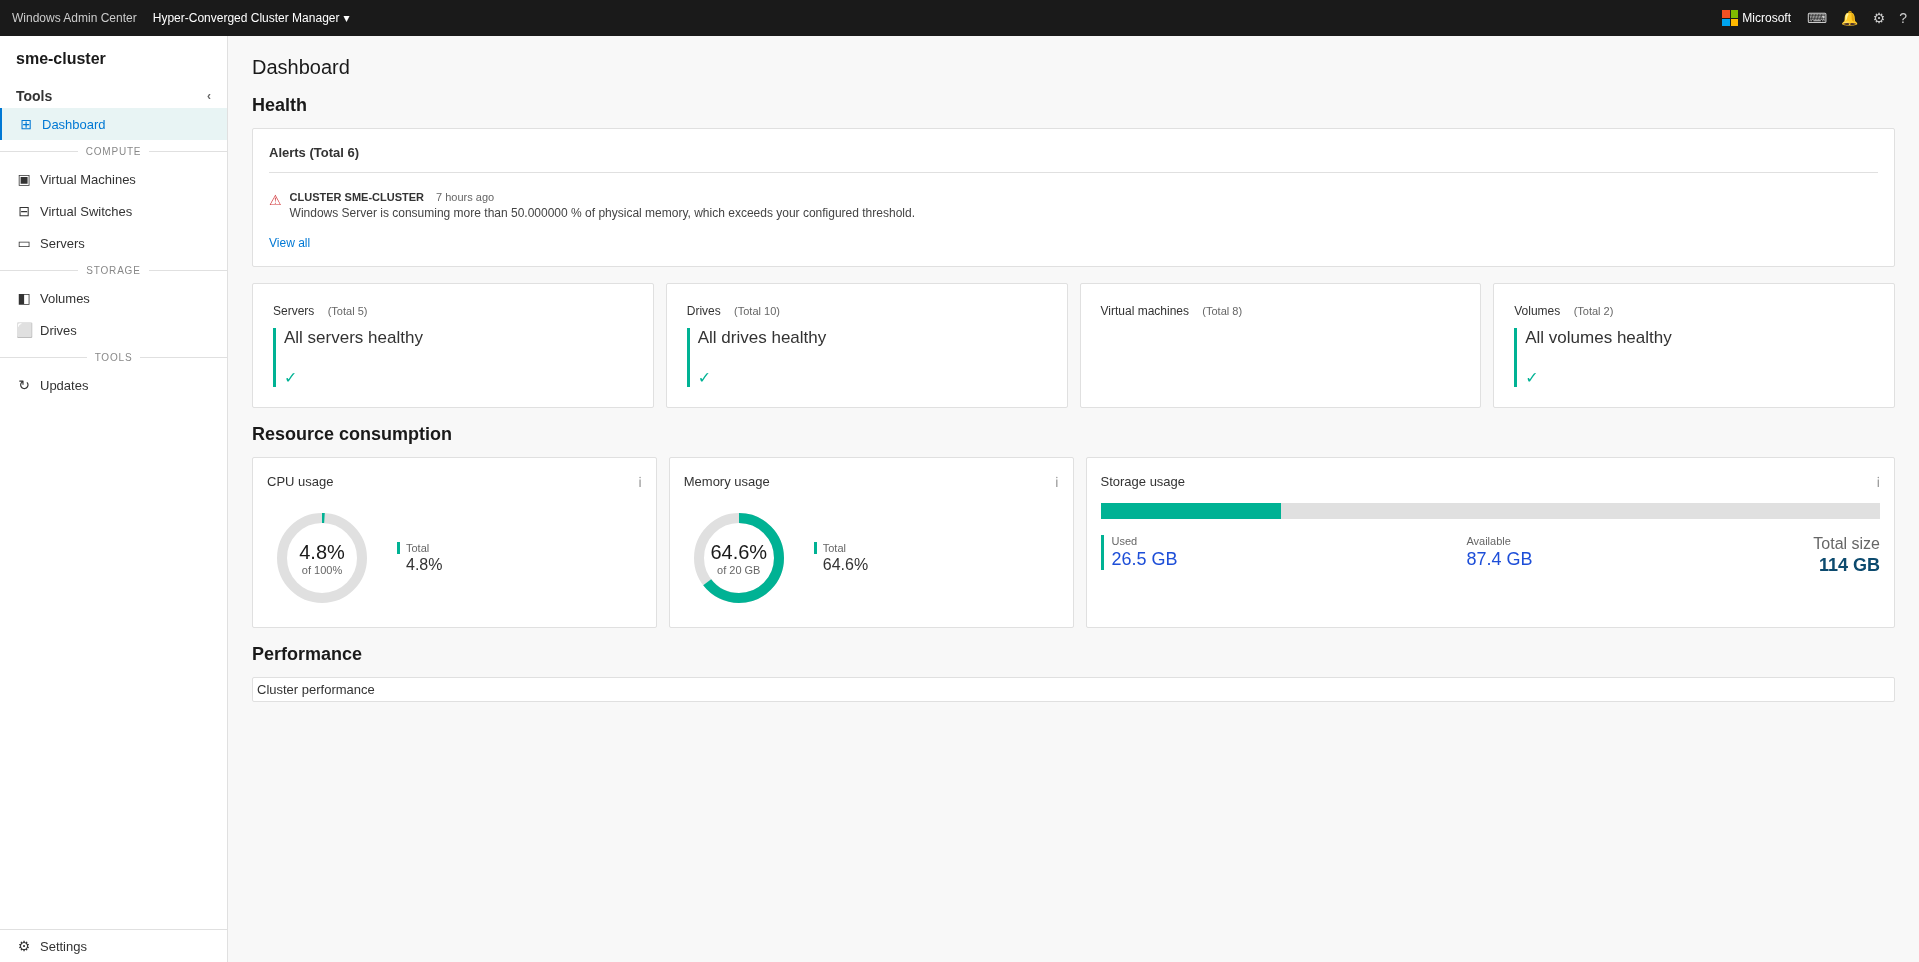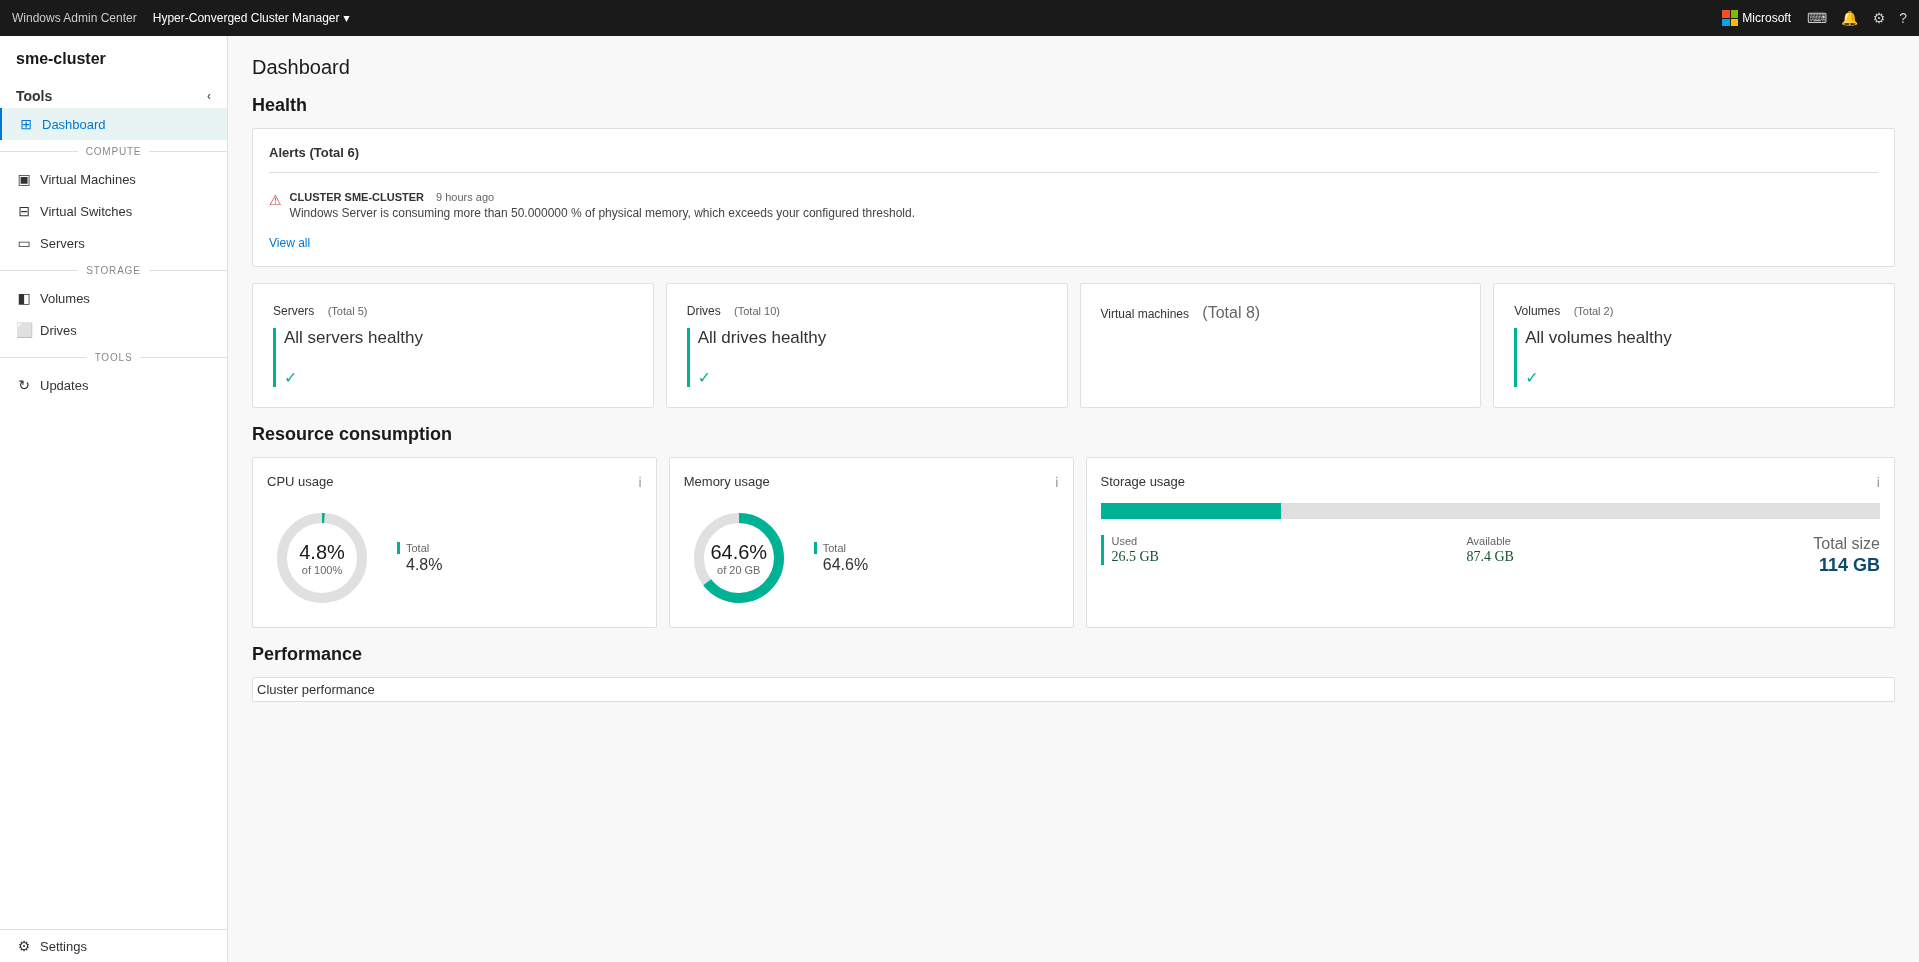--- a/index.html
+++ b/index.html
@@ -109,21 +109,21 @@
     .legend-total-value { font-size: 16px; font-weight: 300; padding-left: 9px; }
 
     
     .storage-bar-container { margin: 10px 0 16px; }
     .storage-bar { height: 16px; background: #e0e0e0; border-radius: 0; position: relative; overflow: hidden; }
     .storage-bar-fill { height: 100%; background: #00b294; }
     .storage-stats { display: flex; align-items: flex-start; gap: 0; margin-top: 8px; }
     .storage-stat { flex: 1; border-left: 3px solid #e0e0e0; padding-left: 8px; }
     .storage-stat:first-child { border-left: 3px solid #00b294; }
     .storage-stat-label { font-size: 11px; color: #666; margin-bottom: 2px; }
-    .storage-stat-value { font-size: 14px; font-weight: 300; color: #14532d; font-family: Liberation Serif, serif; }
+    .storage-stat-value { font-size: 18px; font-weight: 300; color: #1d4ed8; }
     .storage-total { text-align: right; }
     .storage-total-label { font-size: 16px; color: #666; margin-bottom: 2px; }
     .storage-total-value { font-size: 18px; font-weight: 700; color: #0c4a6e; }
 
     
     .perf-section { }
     .perf-card { background: #fff; border: 1px solid #e0e0e0; border-radius: 2px; padding: 4px; }
     .perf-title { font-size: 13px; font-weight: 400; color: #333; }
 
     .sidebar-bottom { margin-top: auto; border-top: 1px solid #e0e0e0; }
@@ -234,21 +234,21 @@
       <div class="section-title">Health</div>
 
       <div class="card">
         <div class="card-title">Alerts (Total 6)</div>
         <div style="border-top: 1px solid #e0e0e0; padding-top: 10px;">
           <div class="alert-row">
             <span class="alert-icon">⚠</span>
             <div class="alert-content">
               <div class="alert-header">
                 <span class="alert-cluster">CLUSTER SME-CLUSTER</span>
-                <span class="alert-time">9 hours ago</span>
+                <span class="alert-time">7 hours ago</span>
               </div>
               <div class="alert-message">Windows Server is consuming more than 50.000000 % of physical memory, which exceeds your configured threshold.</div>
             </div>
           </div>
           <a class="view-all">View all</a>
         </div>
       </div>
 
       <div class="health-grid">
 
@@ -267,21 +267,21 @@
             Drives &nbsp;&nbsp; <span style="color:#666; font-size:11px;">(Total 10)</span>
           </div>
           <div class="health-status">
             <div class="health-status-text">All drives healthy</div>
             <span class="check-icon">✓</span>
           </div>
         </div>
 
         <div class="health-card">
           <div class="health-card-title">
-            Virtual machines &nbsp;&nbsp; <span style="color:#666; font-size:16px;text-align:right;">(Total 8)</span>
+            Virtual machines &nbsp;&nbsp; <span style="color:#666; font-size:11px;text-align:right;">(Total 8)</span>
           </div>
         </div>
 
         <div class="health-card">
           <div class="health-card-title">
             Volumes &nbsp;&nbsp; <span style="color:#666; font-size:11px;">(Total 2)</span>
           </div>
           <div class="health-status">
             <div class="health-status-text">All volumes healthy</div>
             <span class="check-icon">✓</span>

